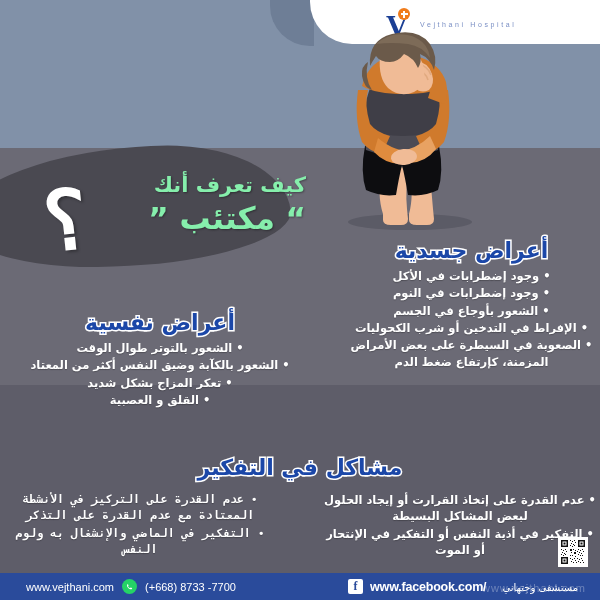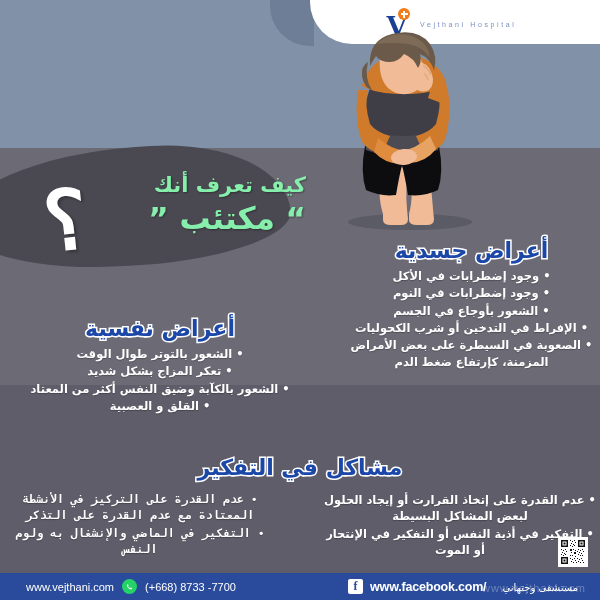--- a/index.html
+++ b/index.html
@@ -126,21 +126,21 @@
     color:#ffffff;font-size:11.5px;line-height:1.42;
     font-weight:bold;margin:0 0 1px 0;
     text-shadow:0 1px 1px rgba(0,0,0,.25);
   }
 
   
   .sec-physical{position:absolute;right:6px;top:238px;width:245px;text-align:center;}
   .sec-physical .sec-head{display:block;margin-bottom:5px;}
 
   
-  .sec-psych{position:absolute;left:10px;top:310px;width:300px;text-align:center;margin-top:6px;}
+  .sec-psych{position:absolute;left:10px;top:310px;width:300px;text-align:center;}
   .sec-psych .sec-head{display:block;margin-bottom:5px;}
 
   
   .sec-think-head{
     position:absolute;left:0;top:455px;width:600px;text-align:center;
   }
   .think-cols{
     position:absolute;left:0;top:492px;width:600px;
     display:flex;flex-direction:row-reverse;justify-content:space-between;
   }
@@ -266,22 +266,22 @@
       <li>• الشعور بأوجاع في الجسم</li>
       <li>• الإفراط في التدخين أو شرب الكحوليات</li>
       <li>• الصعوبة في السيطرة على بعض الأمراض المزمنة، كإرتفاع ضغط الدم</li>
     </ul>
   </div>
 
   <div class="sec-psych">
     <span class="sec-head">أعراض نفسية</span>
     <ul class="blist">
       <li>• الشعور بالتوتر طوال الوقت</li>
+      <li>• الشعور بالكآبة وضيق النفس أكثر من المعتاد</li>
       <li>• تعكر المزاج بشكل شديد</li>
-      <li>• الشعور بالكآبة وضيق النفس أكثر من المعتاد</li>
       <li>• القلق و العصبية</li>
     </ul>
   </div>
 
   <div class="sec-think-head">
     <span class="sec-head">مشاكل في التفكير</span>
   </div>
   <div class="think-cols">
     <div class="think-col right">
       <ul class="blist">

